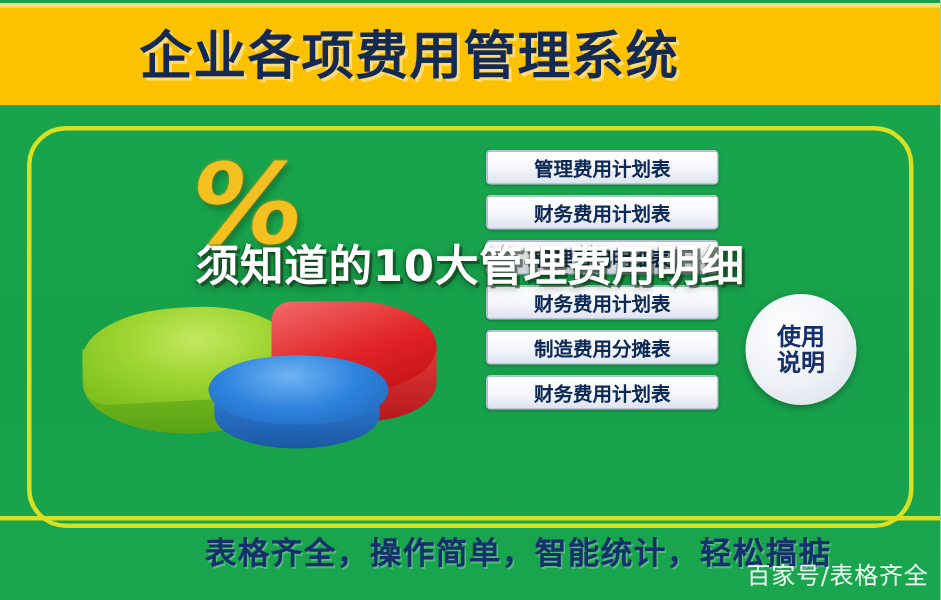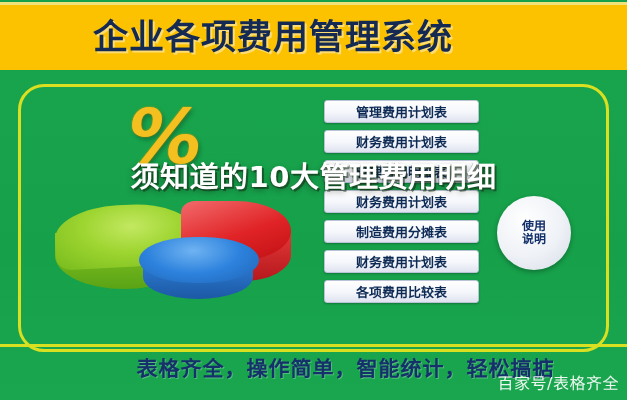--- a/index.html
+++ b/index.html
@@ -163,21 +163,21 @@
     border-radius: 50%;
     background: radial-gradient(circle at 38% 32%, #ffffff 0%, #eef1f6 55%, #d5dae6 100%);
     box-shadow: 0 2px 5px rgba(0,0,0,0.3);
     display: flex;
     flex-direction: column;
     align-items: center;
     justify-content: center;
     line-height: 1.08;
   }
   .usage-btn span {
-    font-size: 12px;
+    font-size: 16px;
     font-weight: bold;
     color: #14306a;
     white-space: nowrap;
   }
 
   
   .overlay-headline {
     position: absolute;
     left: 22px; top: 158px;
     width: 583px;
@@ -250,21 +250,20 @@
   </div>
   <div class="percent-sym">%</div>
 
   <div class="table-list">
     <div class="table-item">管理费用计划表</div>
     <div class="table-item">财务费用计划表</div>
     <div class="table-item">管理费用明细表</div>
     <div class="table-item">财务费用计划表</div>
     <div class="table-item">制造费用分摊表</div>
     <div class="table-item">财务费用计划表</div>
-    <div class="table-item">各项费用比较表</div>
   </div>
 
   <div class="usage-btn">
     <span>使用</span>
     <span>说明</span>
   </div>
 
   <div class="overlay-headline">
     <span class="line2">须知道的10大管理费用明细</span>
   </div>

